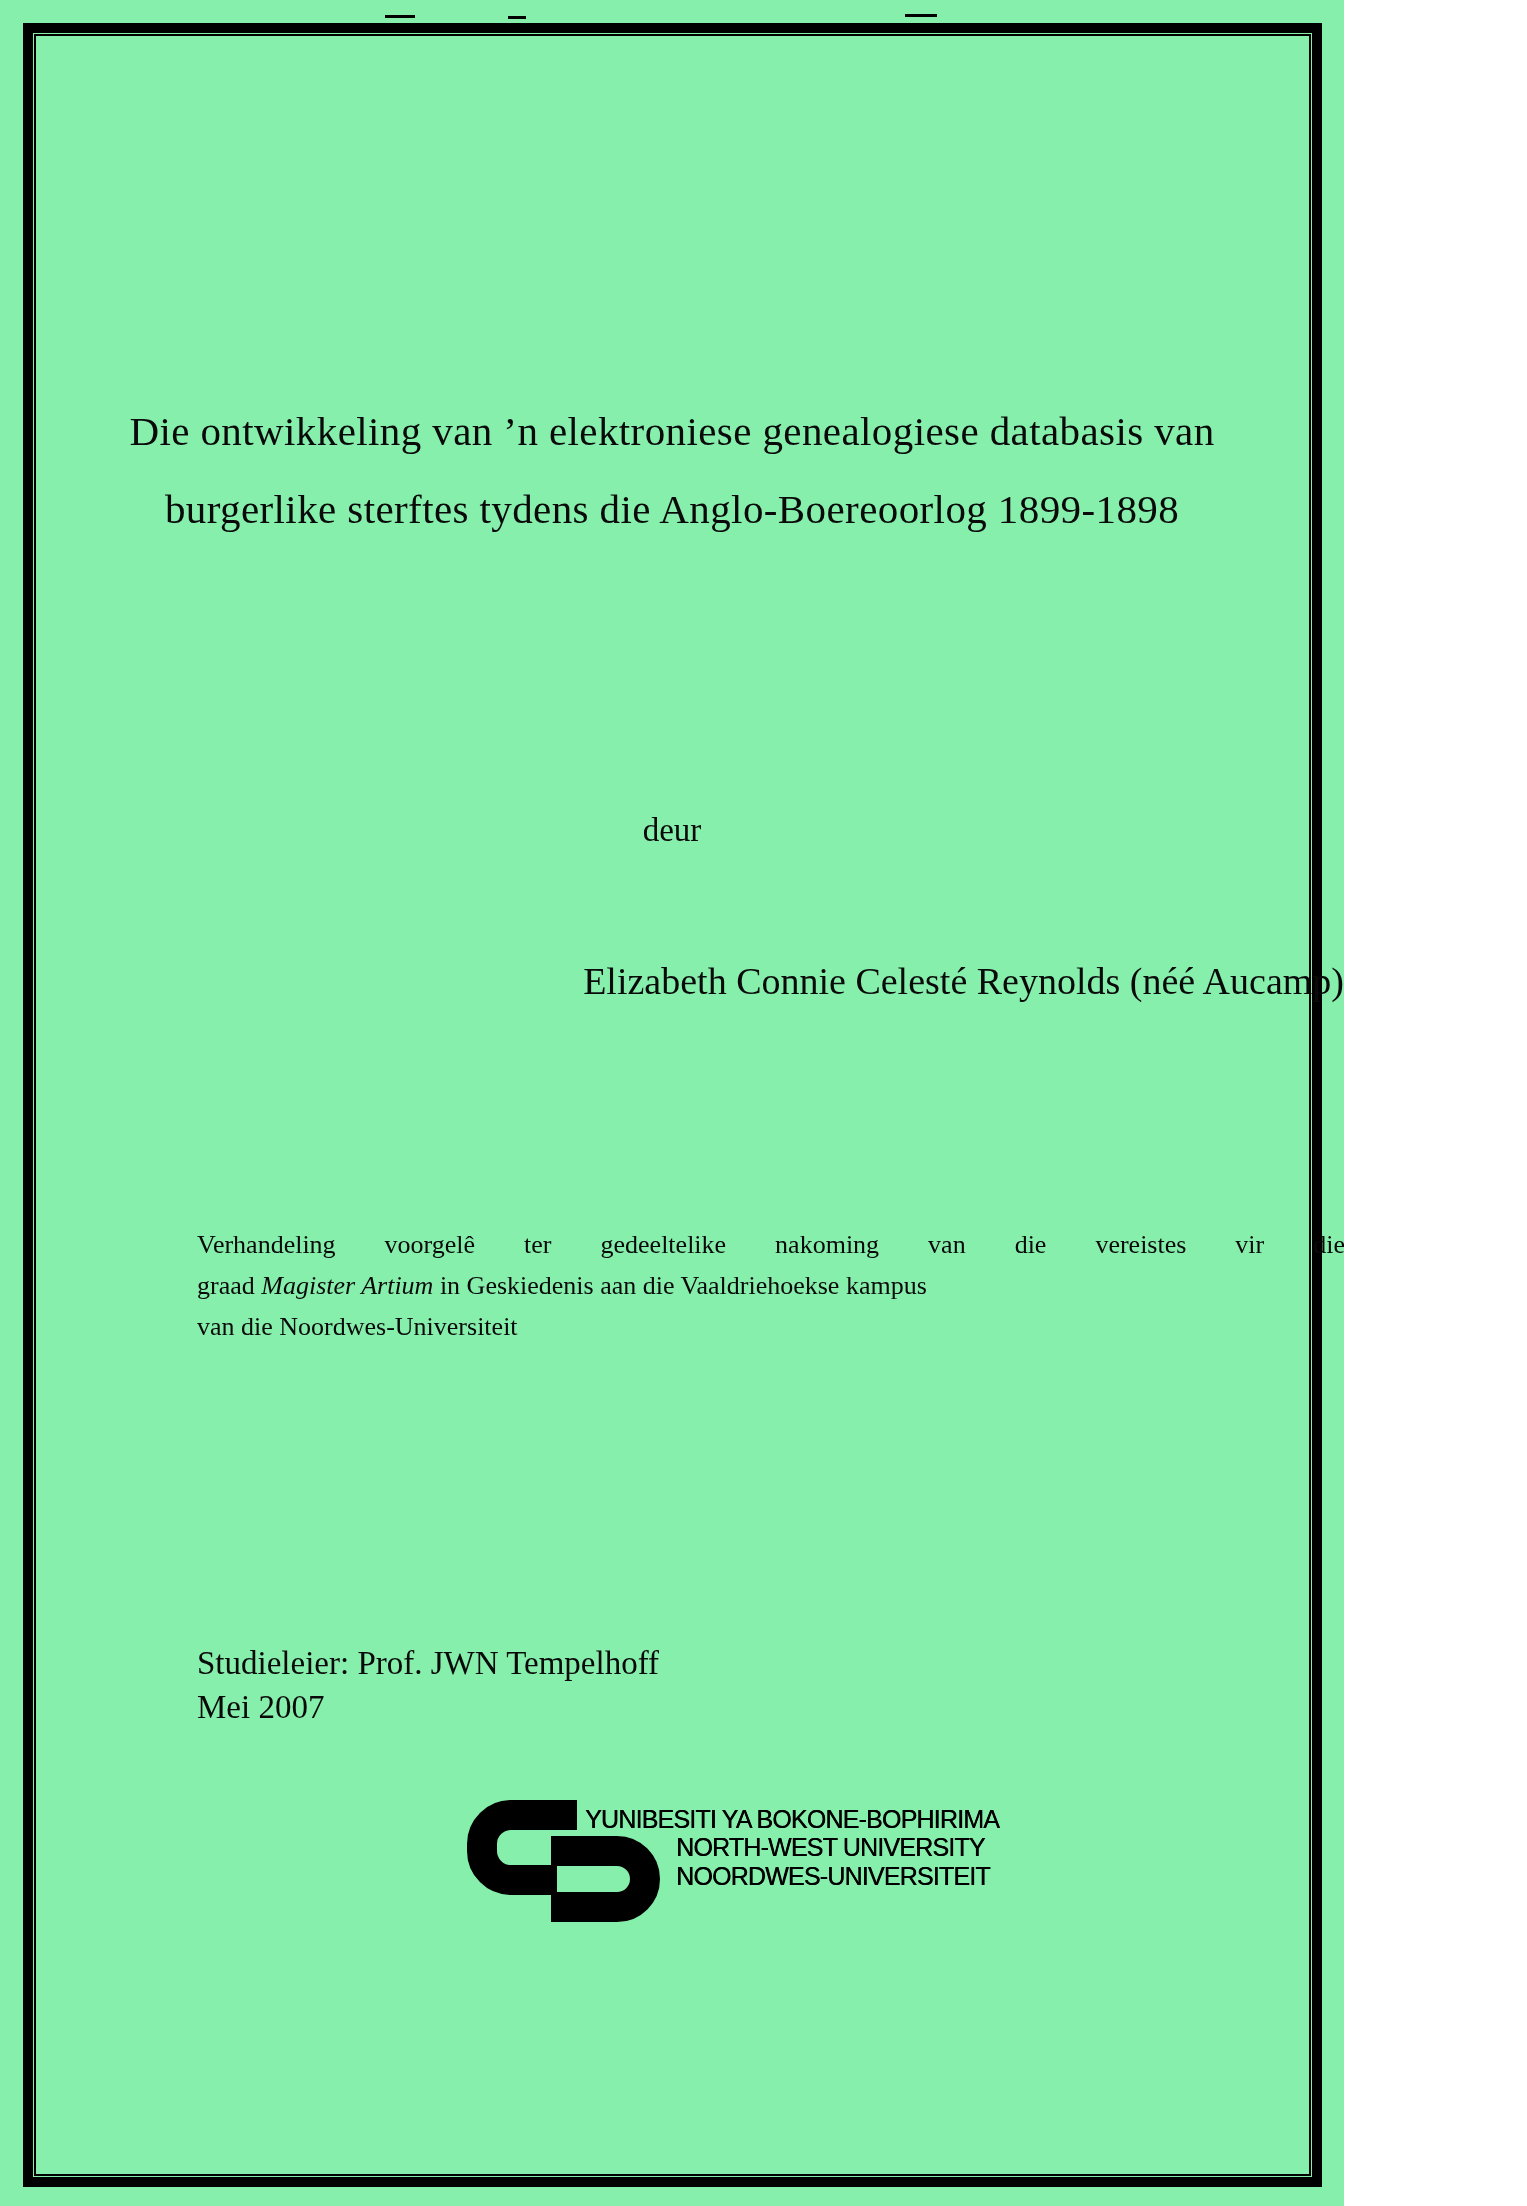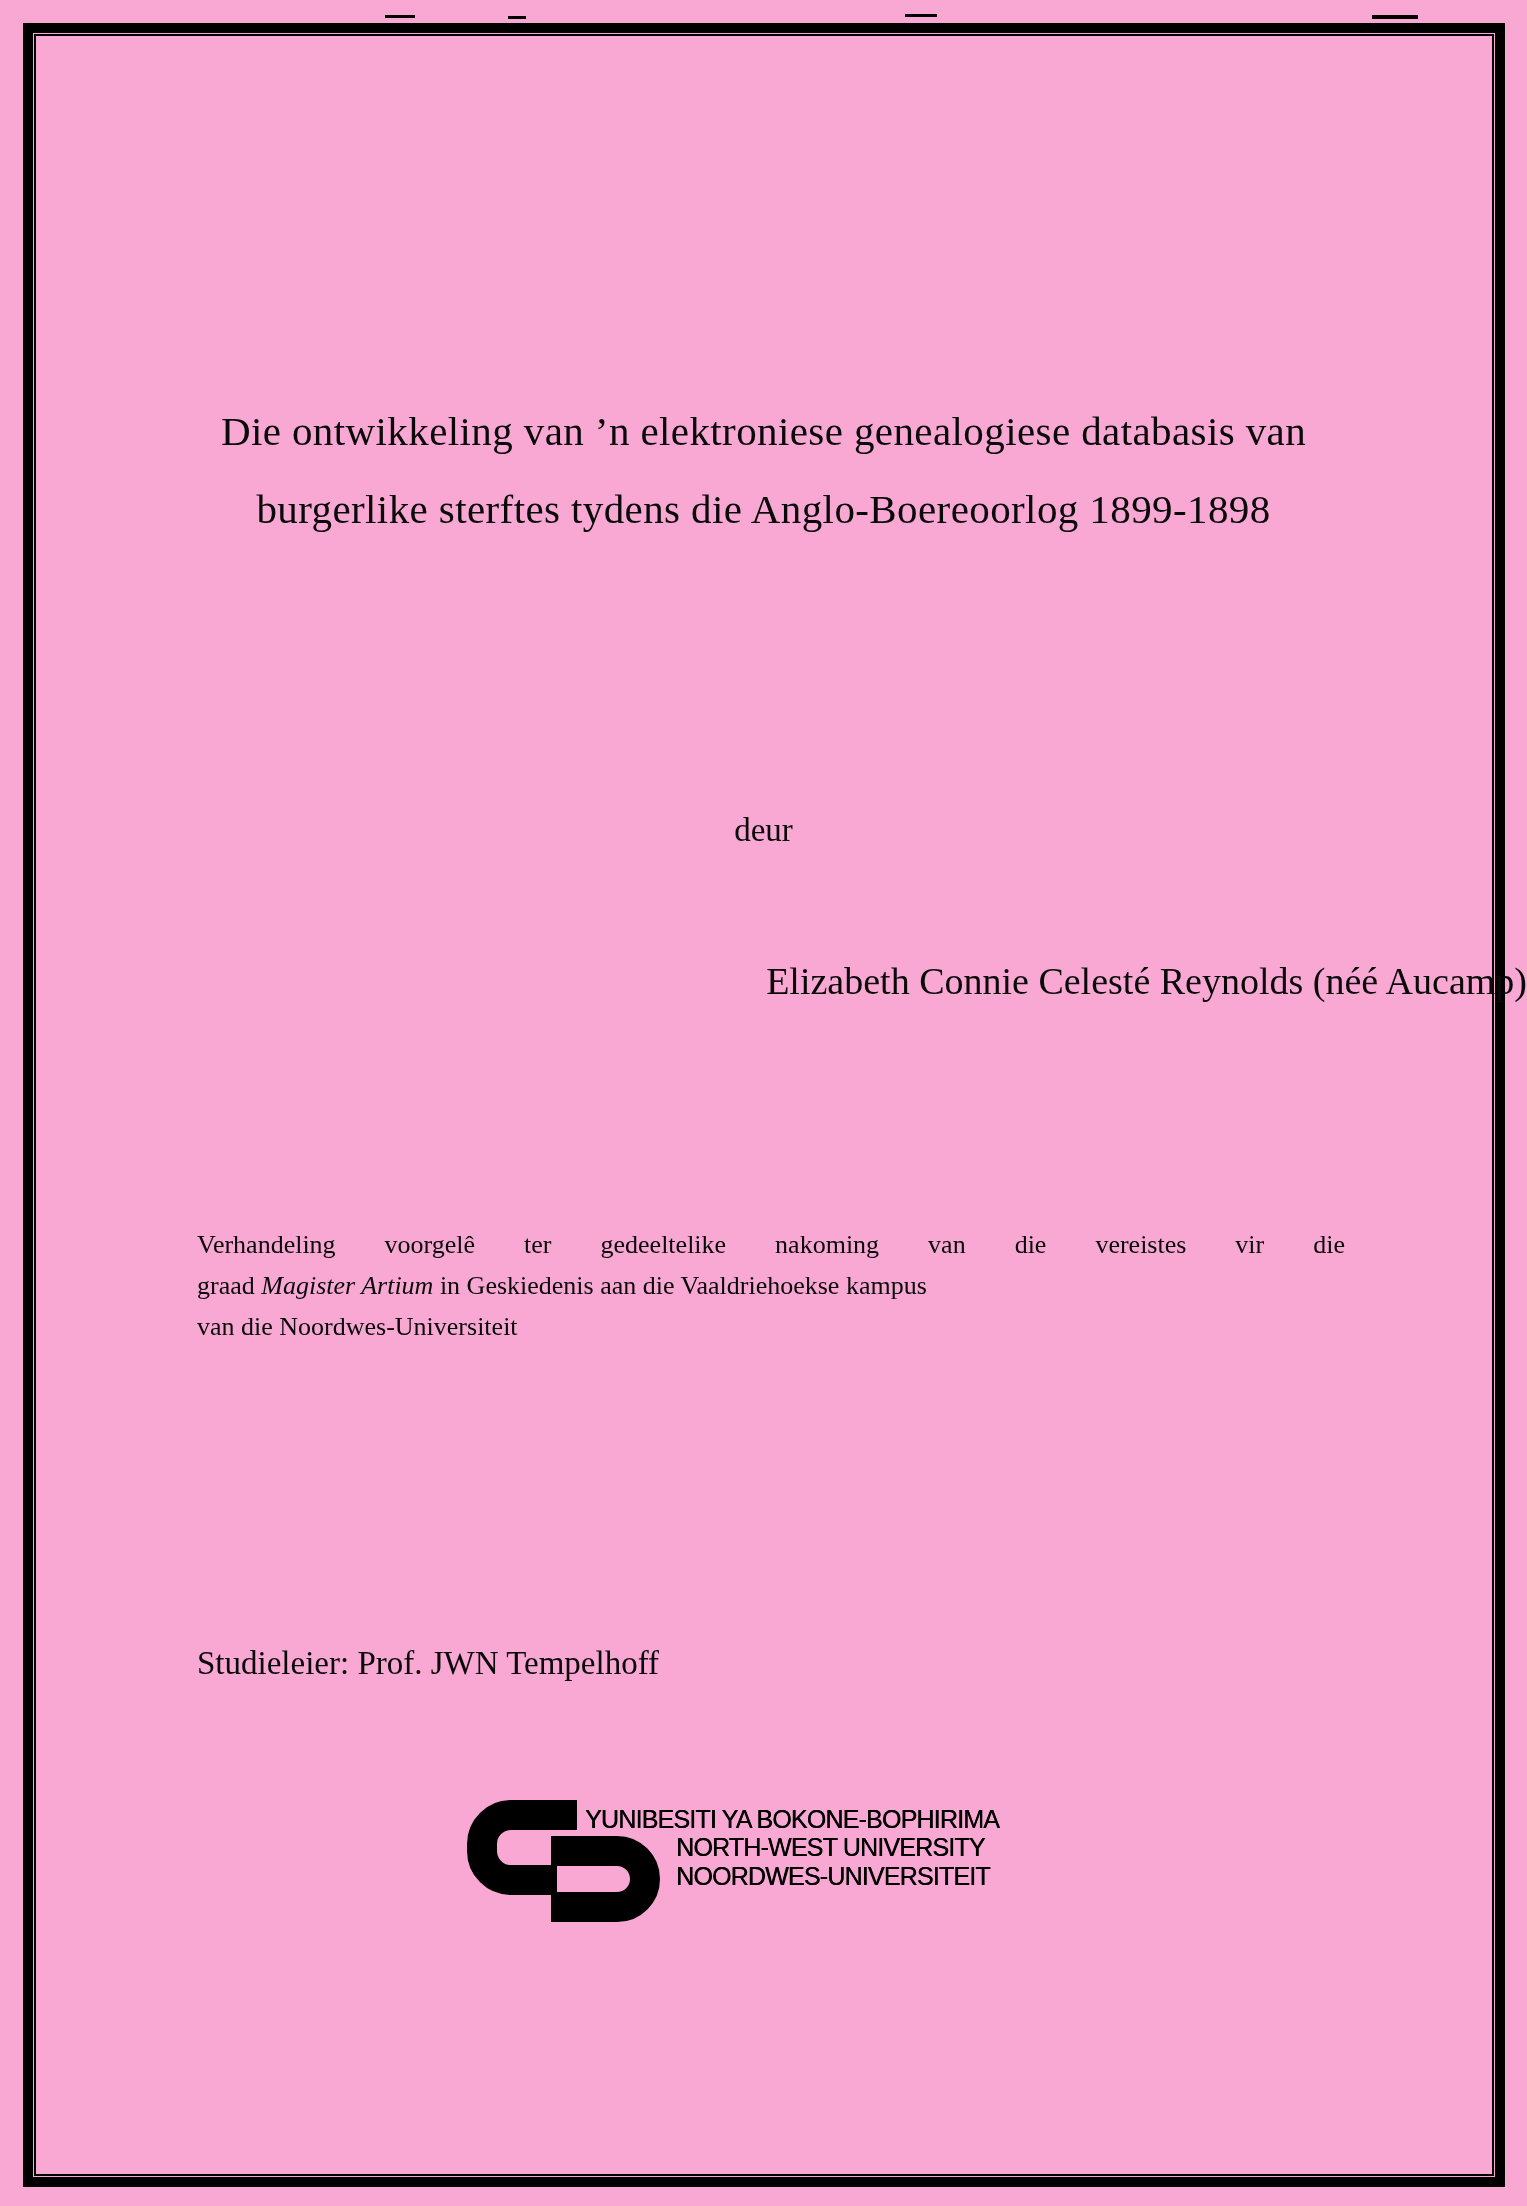--- a/index.html
+++ b/index.html
@@ -2,23 +2,23 @@
 <html><head>
 <meta charset="utf-8">
 <style>
   html, body {
     margin: 0;
     padding: 0;
     background: #ffffff;
   }
   .page {
     position: relative;
-    width: 1527px;
+    width: 1344px;
     height: 2206px;
-    background: #f9a8d4;
+    background: #86efac;
     overflow: hidden;
     font-family: "Liberation Serif", serif;
     color: #0a0a0a;
   }
   
   .frame-outer {
     position: absolute;
     left: 23px; top: 23px; right: 22px; bottom: 19px;
     border: 10px solid #000;
   }
@@ -125,20 +125,21 @@
   <div class="author">Elizabeth Connie Celesté Reynolds (néé Aucamp)</div>
 
   <div class="degree-statement">
     <div class="justified">Verhandeling voorgelê ter gedeeltelike nakoming van die vereistes vir die</div>
     <div><span>graad </span><span class="it">Magister Artium</span><span> in Geskiedenis aan die Vaaldriehoekse kampus</span></div>
     <div>van die Noordwes-Universiteit</div>
   </div>
 
   <div class="supervisor-block">
     <div>Studieleier: Prof. JWN Tempelhoff</div>
+    <div>Mei 2007</div>
   </div>
 
   <div class="logo">
     <svg class="logo-mark" viewBox="0 0 196 126" xmlns="http://www.w3.org/2000/svg" aria-hidden="true">
 
       <path d="M 110 15 H 44 A 29 29 0 0 0 15 44 V 51 A 29 29 0 0 0 44 80 H 90" fill="none" stroke="#000" stroke-width="30" stroke-linecap="butt"></path>
 
       <path d="M 84 51 H 150 A 28 28 0 0 1 178 79 V 79 A 28 28 0 0 1 150 107 H 84" fill="none" stroke="#000" stroke-width="30" stroke-linecap="butt"></path>
     </svg>
     <div class="logo-text l1">YUNIBESITI YA BOKONE-BOPHIRIMA</div>

